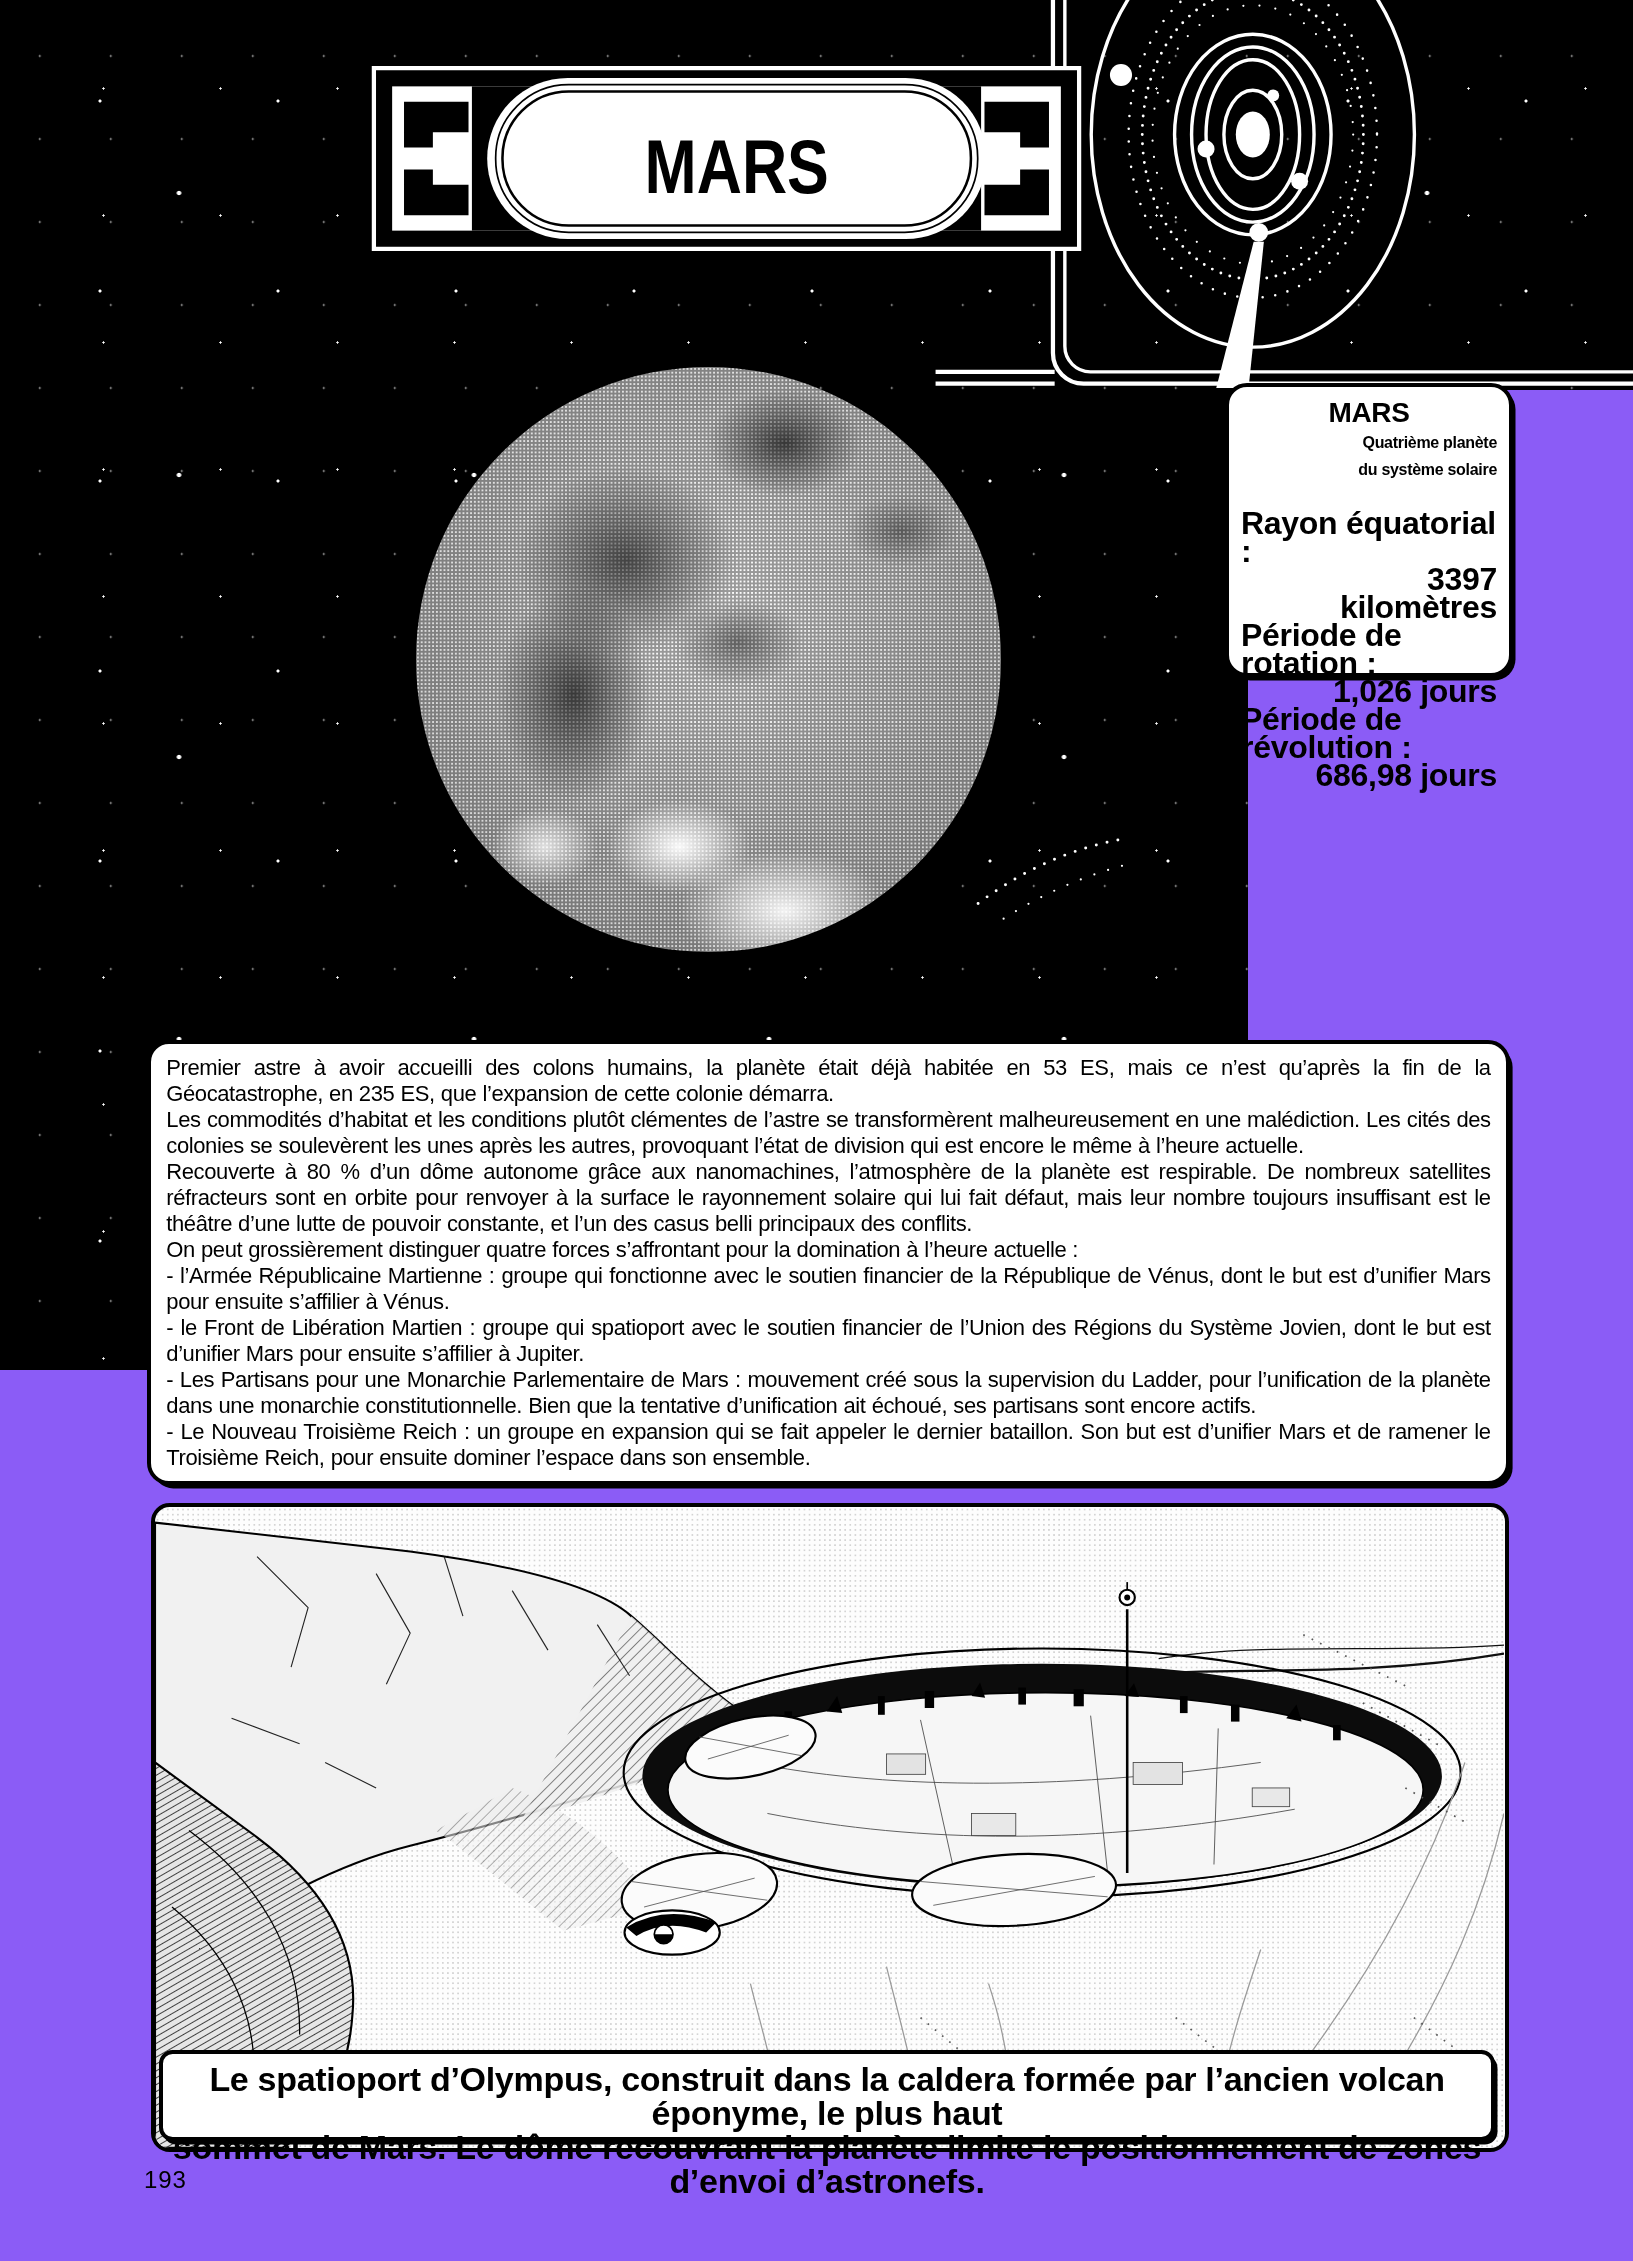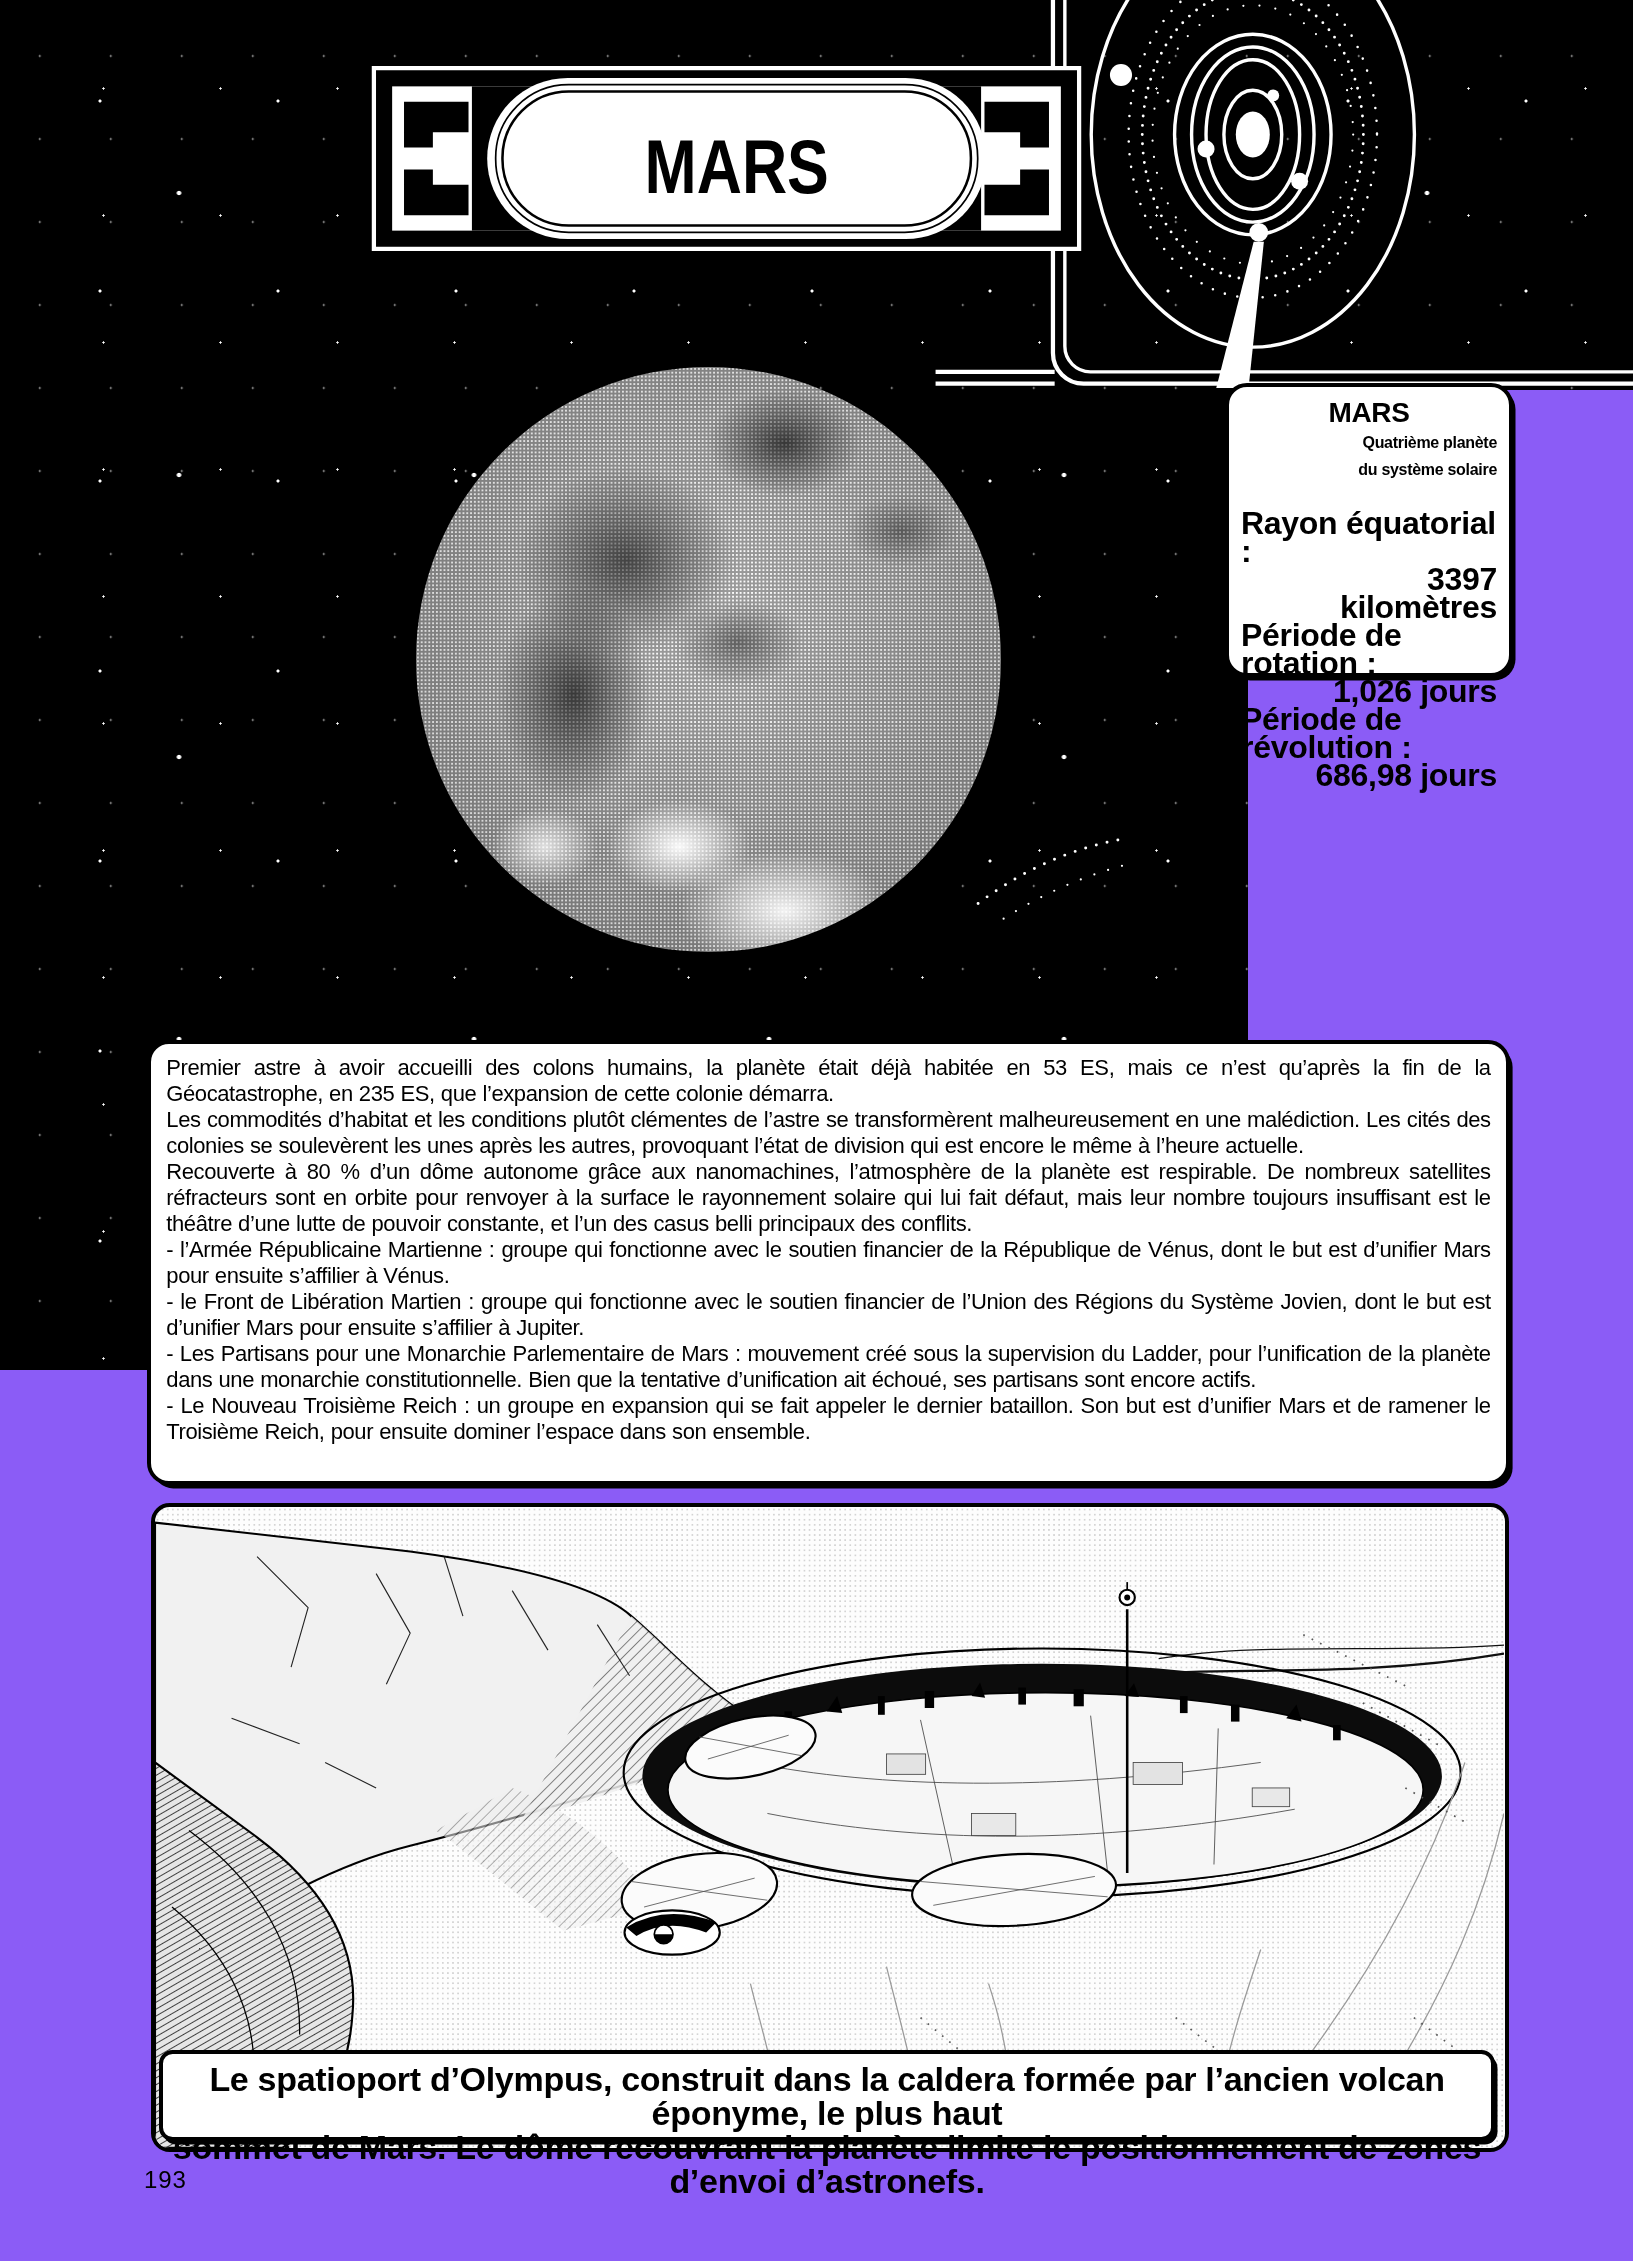--- a/index.html
+++ b/index.html
@@ -142,22 +142,23 @@
       <div class="ib-val">1,026 jours</div>
       <div>Période de révolution :</div>
       <div class="ib-val">686,98 jours</div>
     </div>
   </div>
 
   <div class="textbox">
     <p>Premier astre à avoir accueilli des colons humains, la planète était déjà habitée en 53 ES, mais ce n’est qu’après la fin de la Géocatastrophe, en 235 ES, que l’expansion de cette colonie démarra.</p>
     <p>Les commodités d’habitat et les conditions plutôt clémentes de l’astre se transformèrent malheureusement en une malédiction. Les cités des colonies se soulevèrent les unes après les autres, provoquant l’état de division qui est encore le même à l’heure actuelle.</p>
     <p>Recouverte à 80 % d’un dôme autonome grâce aux nanomachines, l’atmosphère de la planète est respirable. De nombreux satellites réfracteurs sont en orbite pour renvoyer à la surface le rayonnement solaire qui lui fait défaut, mais leur nombre toujours insuffisant est le théâtre d’une lutte de pouvoir constante, et l’un des casus belli principaux des conflits.</p>
+    <p>On peut grossièrement distinguer quatre forces s’affrontant pour la domination à l’heure actuelle :</p>
     <p>- l’Armée Républicaine Martienne : groupe qui fonctionne avec le soutien financier de la République de Vénus, dont le but est d’unifier Mars pour ensuite s’affilier à Vénus.</p>
-    <p>- le Front de Libération Martien : groupe qui fonctionne avec le soutien financier de l’Union des Régions du Système Jovien, dont le but est d’unifier Mars pour ensuite s’affilier à Jupiter.</p>
+    <p>- le Front de Libération Martien : groupe qui spatioport avec le soutien financier de l’Union des Régions du Système Jovien, dont le but est d’unifier Mars pour ensuite s’affilier à Jupiter.</p>
     <p>- Les Partisans pour une Monarchie Parlementaire de Mars : mouvement créé sous la supervision du Ladder, pour l’unification de la planète dans une monarchie constitutionnelle. Bien que la tentative d’unification ait échoué, ses partisans sont encore actifs.</p>
     <p>- Le Nouveau Troisième Reich : un groupe en expansion qui se fait appeler le dernier bataillon. Son but est d’unifier Mars et de ramener le Troisième Reich, pour ensuite dominer l’espace dans son ensemble.</p>
   </div>
 
   <div class="illus-panel halftone">
     <svg width="1349" height="641" viewBox="0 0 1586 753">
       <defs>
         <pattern id="hatch" width="9" height="9" patternTransform="rotate(45)" patternUnits="userSpaceOnUse">
           <rect width="9" height="9" fill="#f0f0f0"></rect>
             <line x1="0" y1="0" x2="0" y2="9" stroke="#333" stroke-width="1.6"></line>

